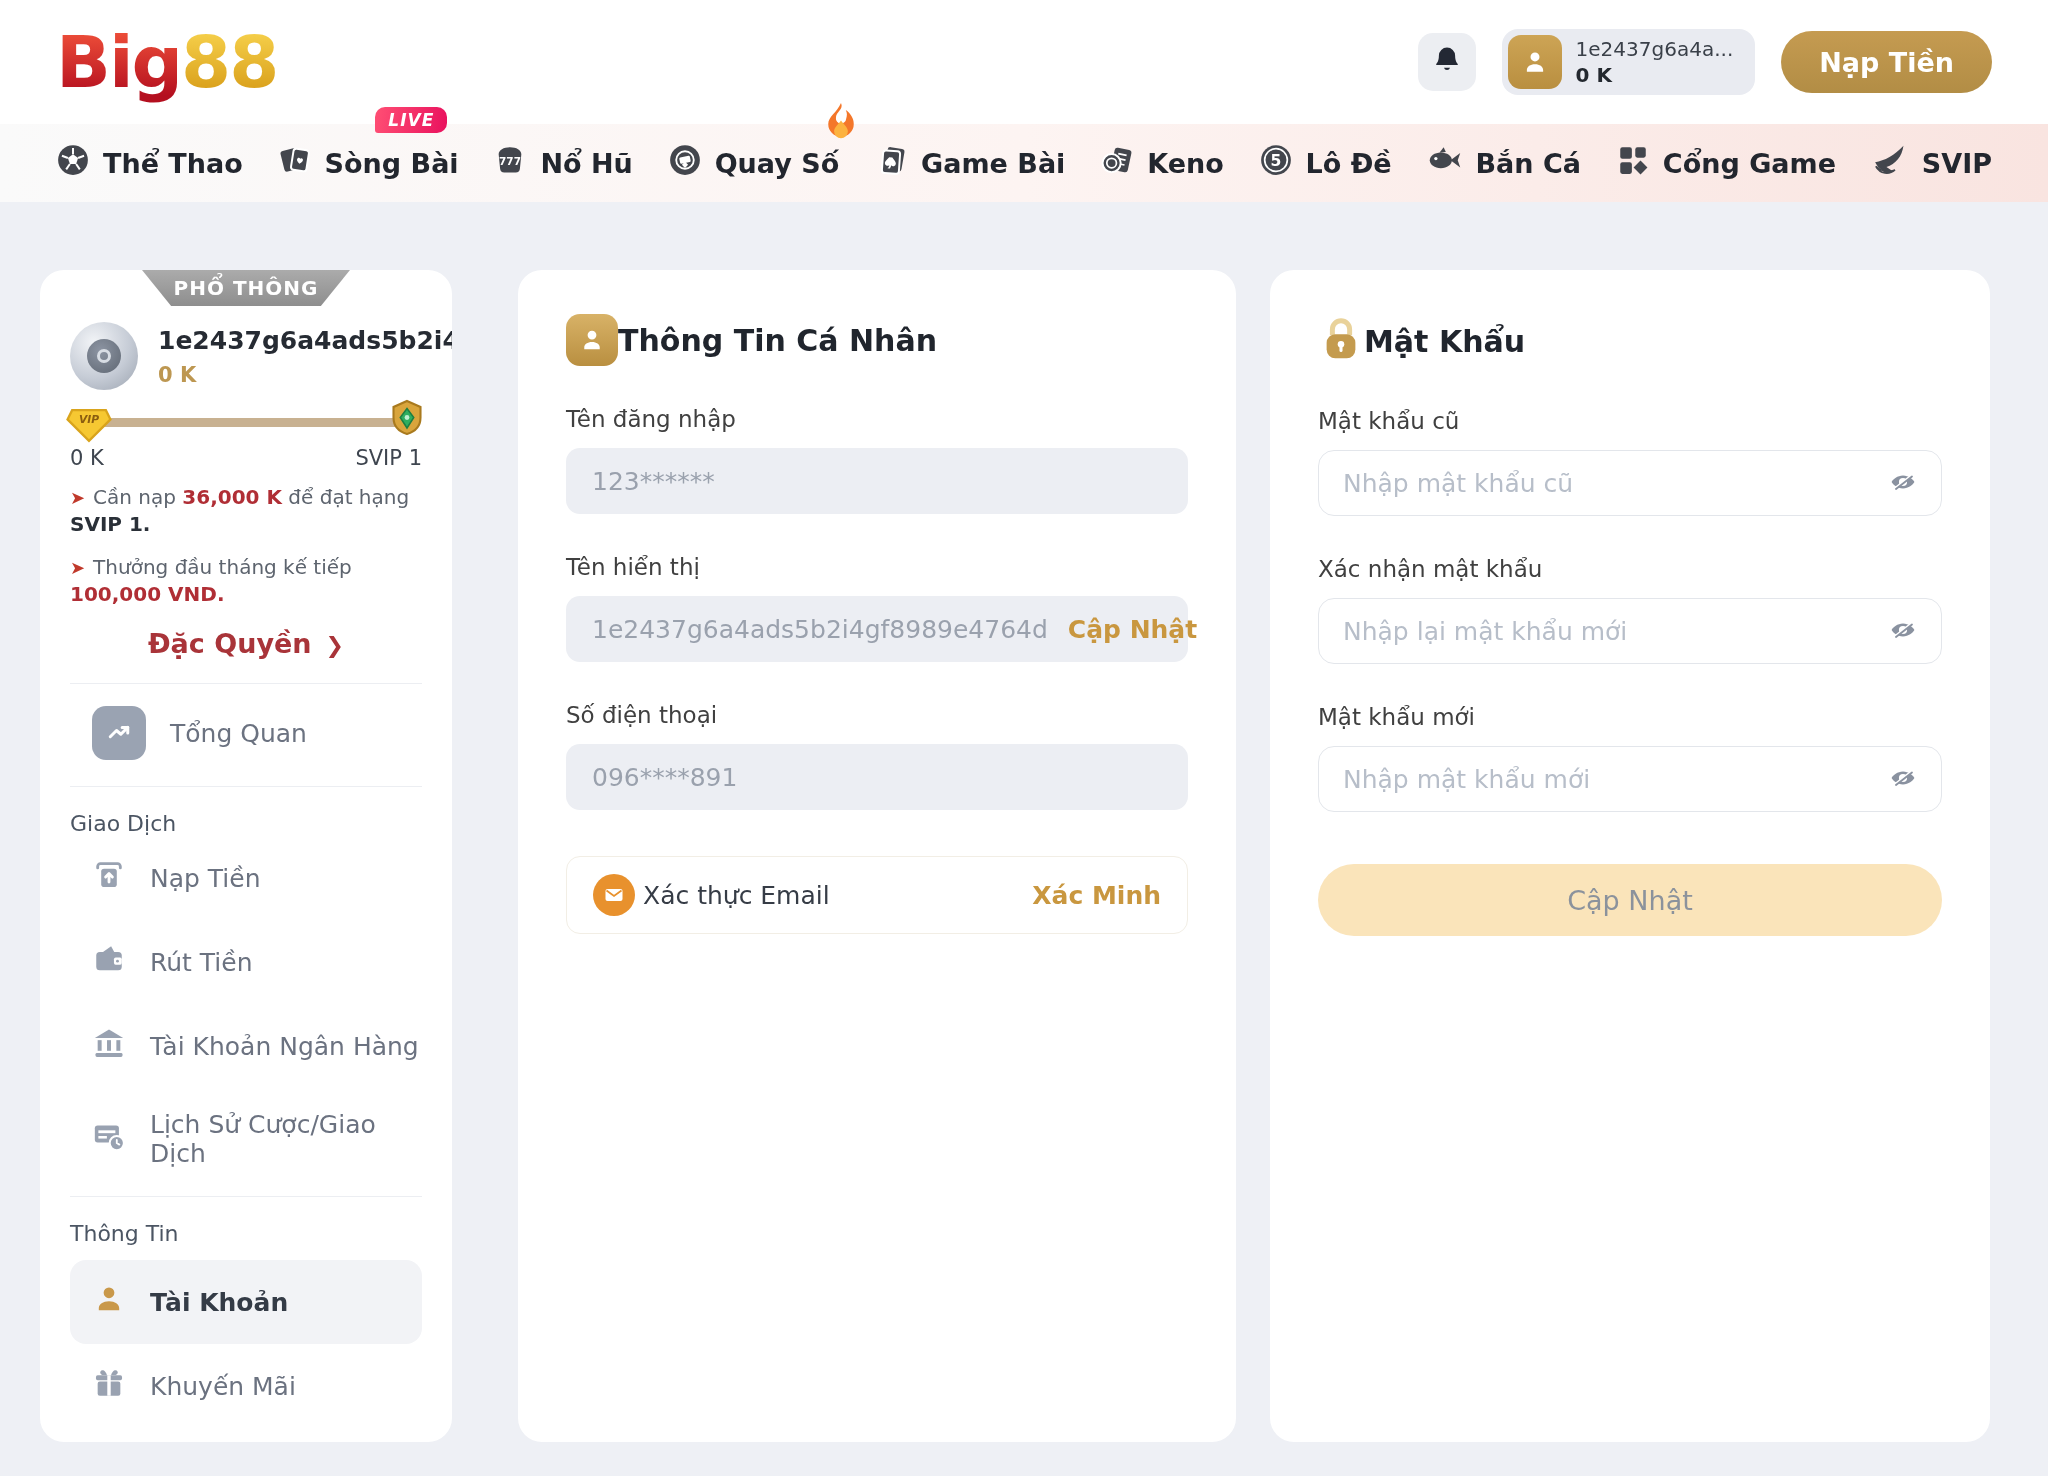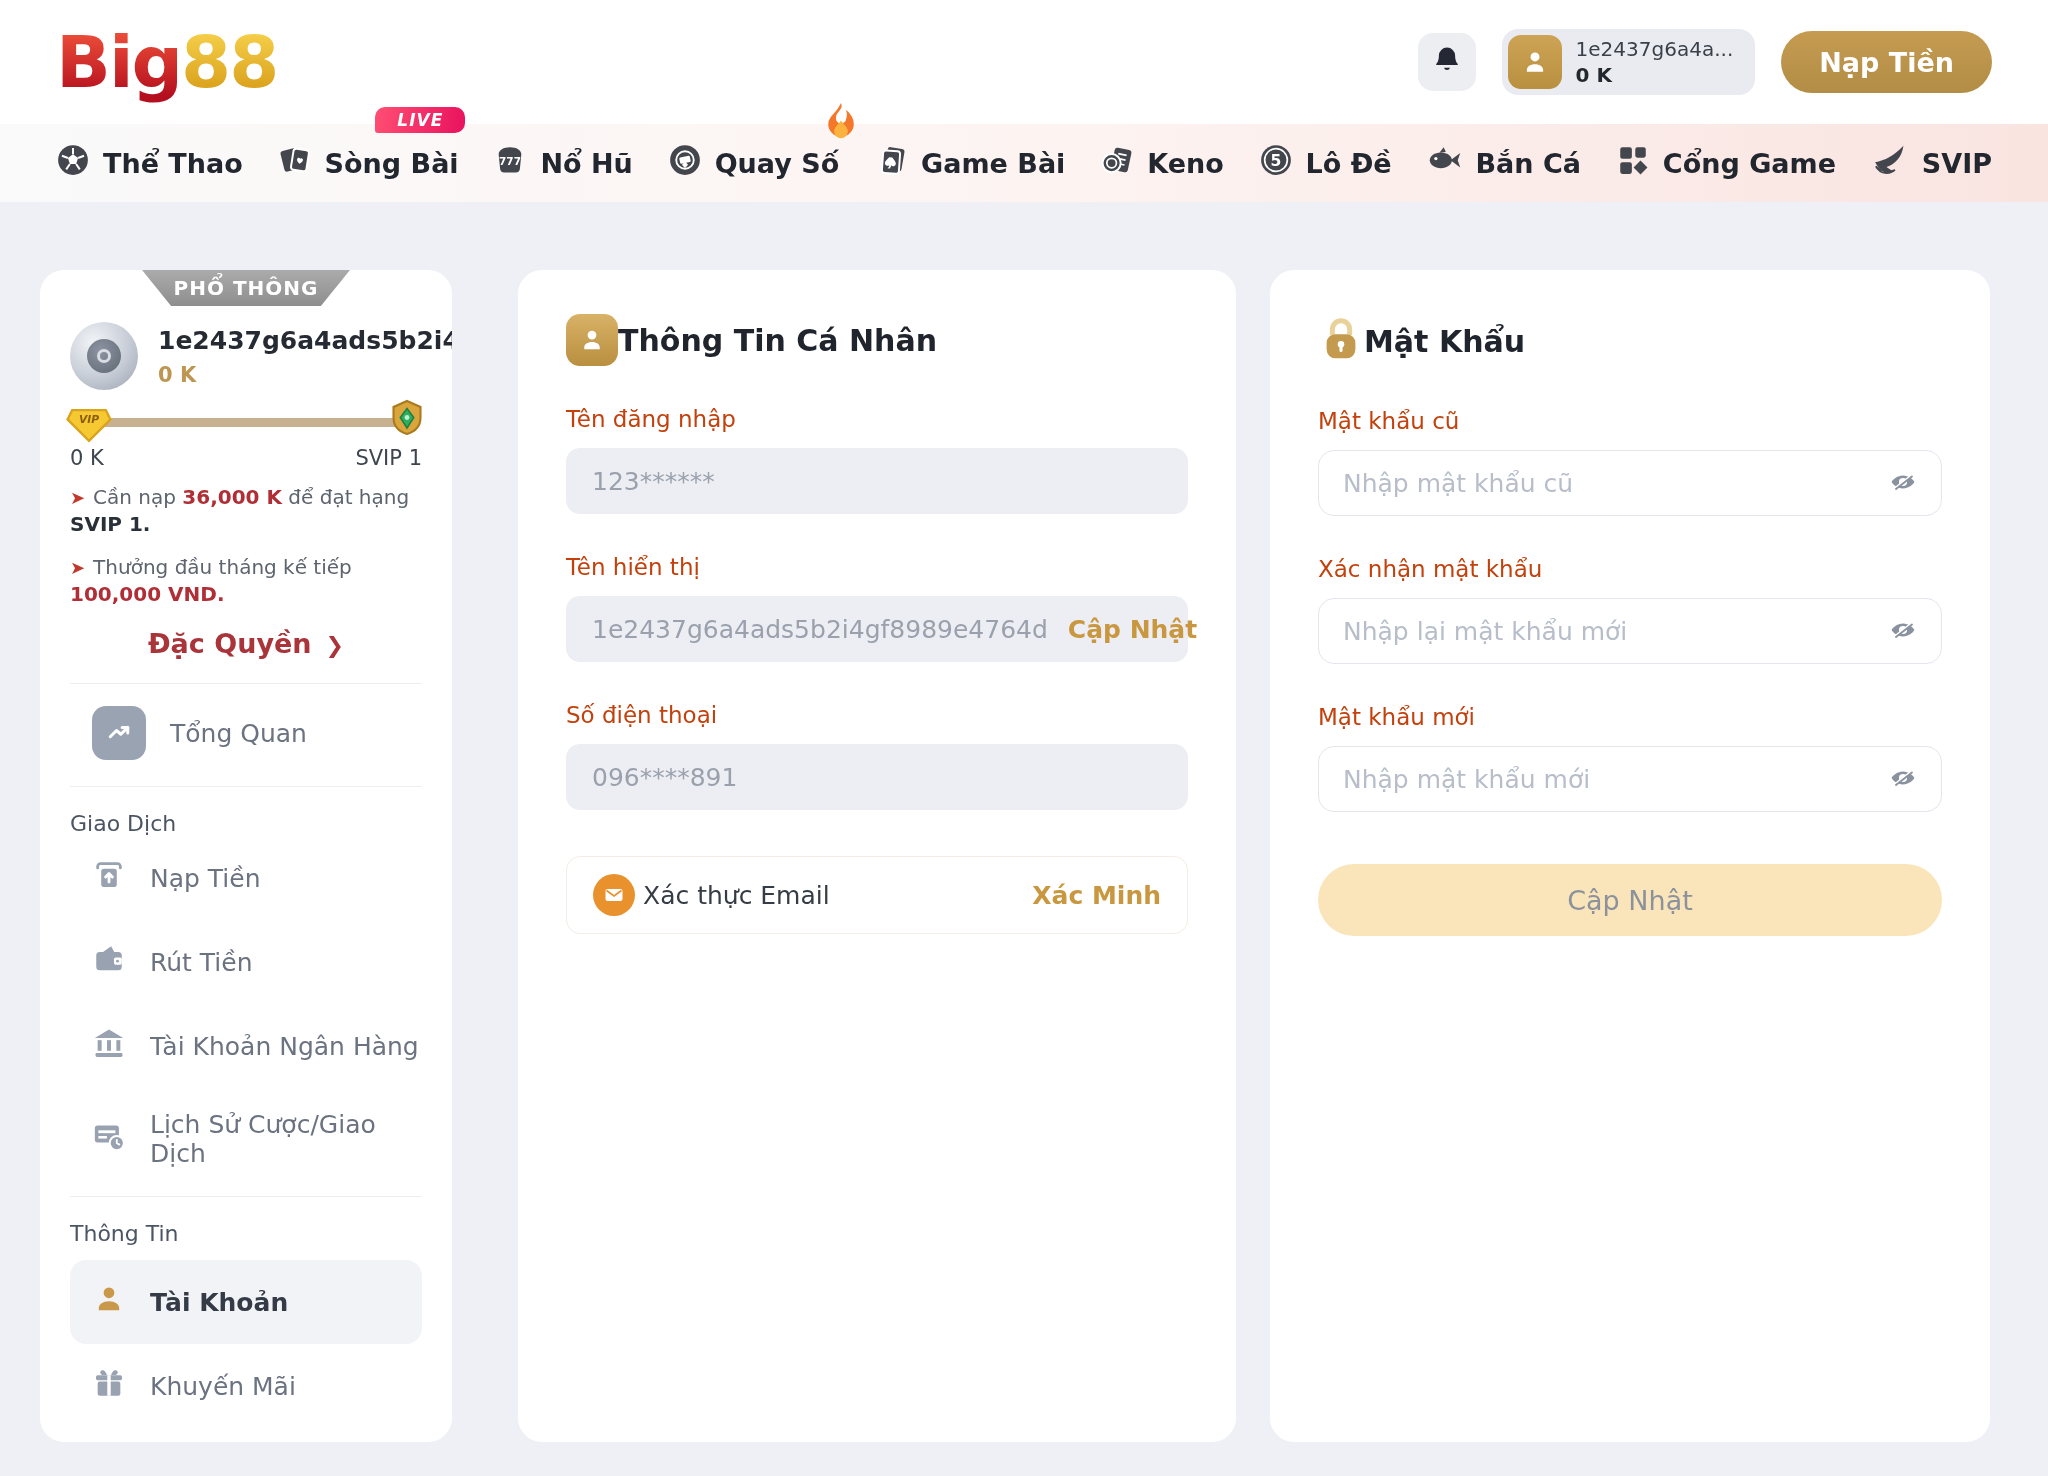--- a/index.html
+++ b/index.html
@@ -32,21 +32,21 @@
     font-size:27px; font-weight:700; font-family:inherit; cursor:pointer; }
   
   .nav { height:78px; display:flex; align-items:center; justify-content:space-between;
     padding:0 56px; position:relative;
     background:linear-gradient(90deg,#fafafa 0%,#fdf4f2 50%,#f9e4e0 100%); }
   .nav-item { display:flex; align-items:center; gap:13px; font-size:27px;
     font-weight:600; color:#22262e; position:relative; cursor:pointer; white-space:nowrap; }
   .nav-item svg { flex:0 0 auto; }
   .live-badge { position:absolute; top:-36px; left:54%;
     background:linear-gradient(100deg,#ff4f74,#e9115e); color:#fff; font-size:17px;
-    font-weight:700; font-style:italic; padding:3px 22px;
+    font-weight:700; font-style:italic; padding:3px 13px;
     border-radius:10px 10px 10px 3px; letter-spacing:1px; }
   .flame { position:absolute; top:-42px; right:-20px; }
   
   .main { display:flex; padding:68px 56px 0 40px; }
   .card { background:#fff; border-radius:24px; height:1172px; overflow:hidden; }
   .sidebar-card { width:412px; margin-right:66px; padding:0 30px; }
   .profile-card { width:718px; margin-right:34px; padding:44px 48px; }
   .password-card { width:720px; padding:44px 48px; }
   
   .tier-badge { width:208px; height:36px; margin:0 auto; color:#fff; font-size:20px;
@@ -87,21 +87,21 @@
     font-weight:600; padding:22px 22px; margin-top:14px;align-items:center; }
   .ov-icon { width:54px; height:54px; border-radius:14px; background:#9aa3b2;
     display:flex; align-items:center; justify-content:center; }
   
   .card-title { display:flex; align-items:center; }
   .card-title .t-icon { width:52px; height:52px; border-radius:14px;
     background:linear-gradient(180deg,#d8b267,#b98f40); display:flex;
     align-items:center; justify-content:center; }
   .card-title h2 { font-size:30px; font-weight:700; color:#20252d; }
   .field { margin-top:40px; }
-  .field label { display:block; font-size:23px; color:#c2410c; margin-bottom:16px; }
+  .field label { display:block; font-size:23px; color:#404040; margin-bottom:16px; }
   .gray-box { height:66px; background:#eceef3; border-radius:14px; display:flex;
     align-items:center; padding:0 26px; justify-content:space-between; }
   .gray-box .val { font-size:25px; color:#9aa1ad; }
   .gold-link { font-size:25px; font-weight:700; color:#c9973f; cursor:pointer;
     white-space:nowrap; margin-left:20px; }
   .email-row { margin-top:46px; height:78px; border:1px solid #f2eee5;
     border-radius:14px; display:flex; align-items:center; justify-content:space-between;
     padding:0 26px; }
   .email-left { display:flex; align-items:center; gap:8px; font-size:25px; color:#363c46; }
   .mail-circle { width:42px; height:42px; border-radius:50%; background:#e8912d;

